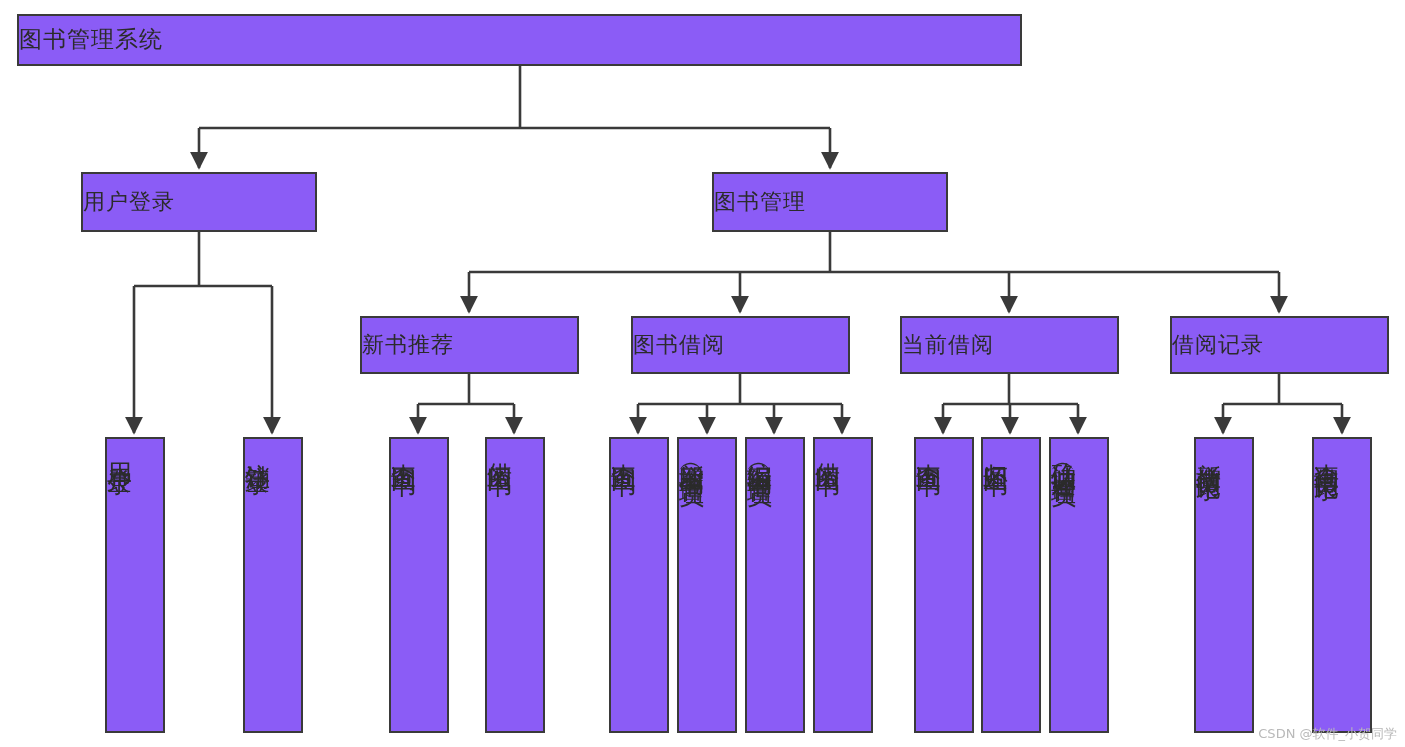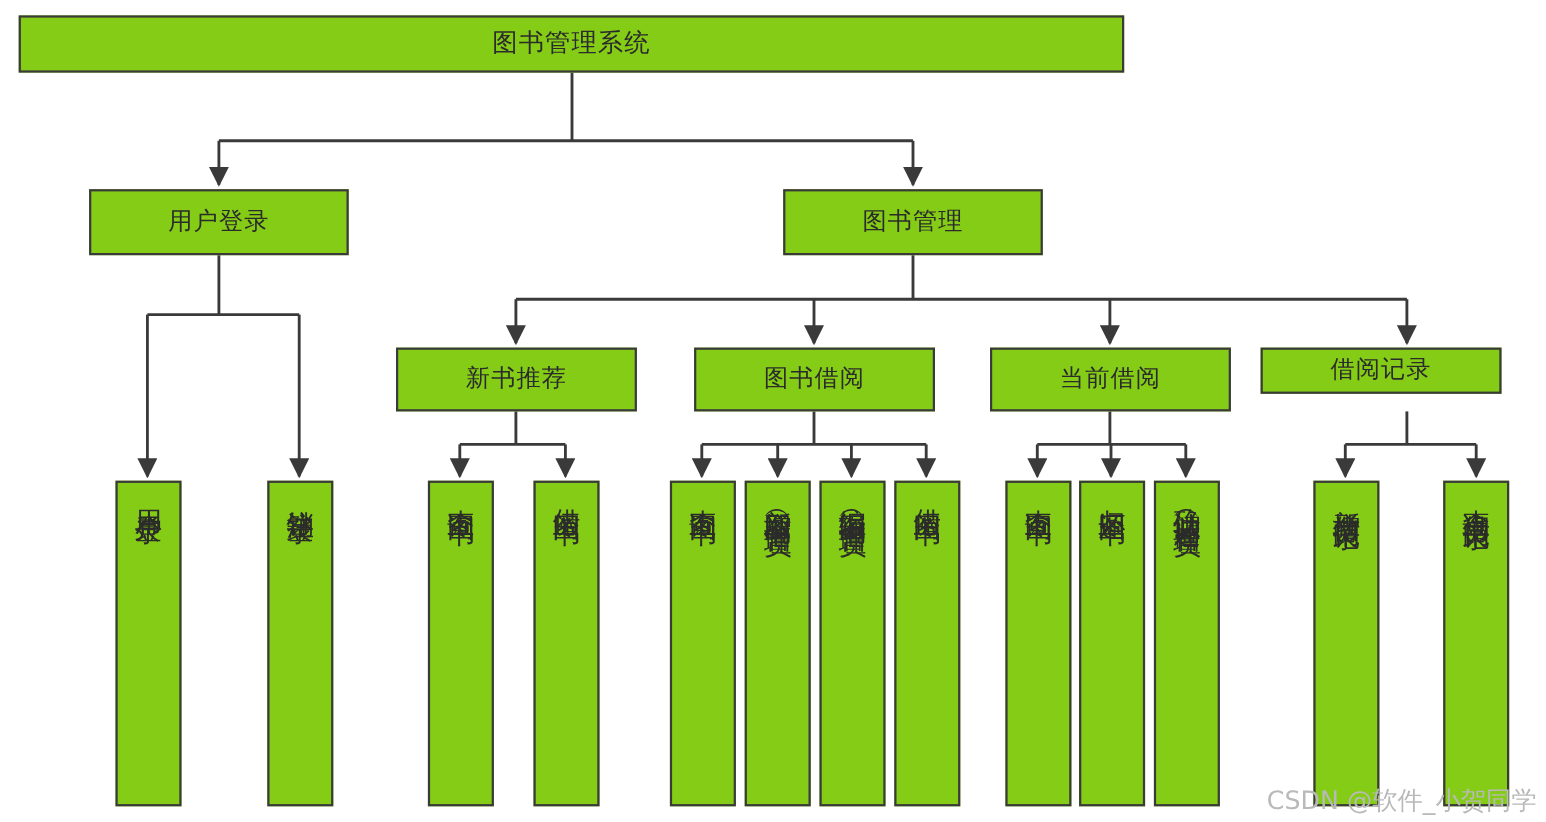--- a/index.html
+++ b/index.html
@@ -21,25 +21,24 @@
     position: absolute;
     left: 0;
     top: 0;
     width: 1405px;
     height: 747px;
     pointer-events: none;
   }
   .node {
     position: absolute;
     box-sizing: border-box;
-    background: #84cc16;
+    background: #8b5cf6;
     border: 2px solid #3a3a3a;
     display: flex;
     align-items: center;
-    justify-content: center;
     color: #2b2b2b;
     z-index: 2;
   }
   .node .label {
     display: block;
     text-align: center;
     line-height: 1.12;
   }
   .node.horiz .label {
     font-size: 22px;
@@ -57,21 +56,21 @@
     line-height: 1;
     white-space: nowrap;
   }
   .node.root .label {
     font-size: 23px;
   }
   .watermark {
     position: absolute;
     right: 8px;
     bottom: 4px;
-    font-size: 23px;
+    font-size: 13px;
     color: #b9b9b9;
     z-index: 5;
     white-space: nowrap;
   }
 </style>
 </head>
 <body>
 
 <div id="canvas">
 
@@ -142,21 +141,21 @@
 
   <div class="node horiz" style="left:712px; top:172px; width:236px; height:60px;">
     <span class="label">图书管理</span>
   </div>
   <div class="node horiz" style="left:900px; top:316px; width:219px; height:58px;">
     <span class="label">当前借阅</span>
   </div>
   <div class="node horiz" style="left:631px; top:316px; width:219px; height:58px;">
     <span class="label">图书借阅</span>
   </div>
-  <div class="node horiz" style="left:1146px; top:316px; width:219px; height:42px;">
+  <div class="node horiz" style="left:1170px; top:316px; width:219px; height:58px;">
     <span class="label">借阅记录</span>
   </div>
 
   <div class="node vert" style="left:105px; top:437px; width:60px; height:296px;">
     <span class="label">用户登录</span>
   </div>
   <div class="node vert" style="left:243px; top:437px; width:60px; height:296px;">
     <span class="label">注销登录</span>
   </div>
 

